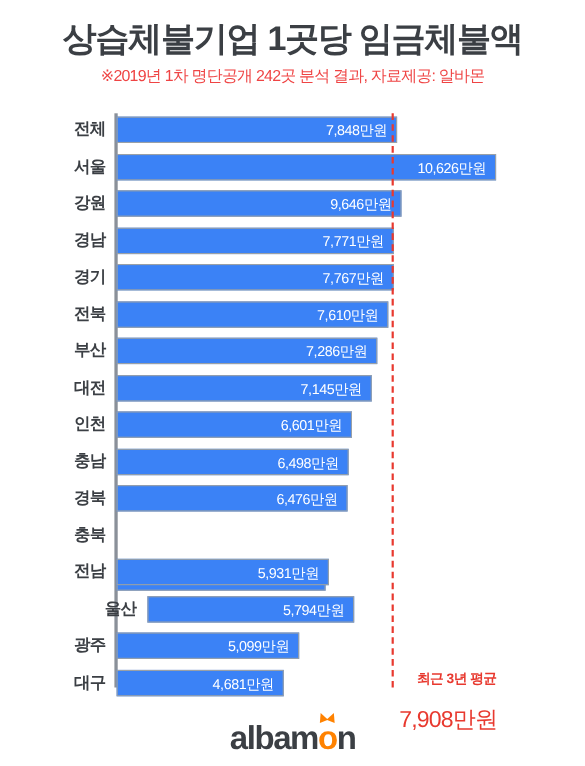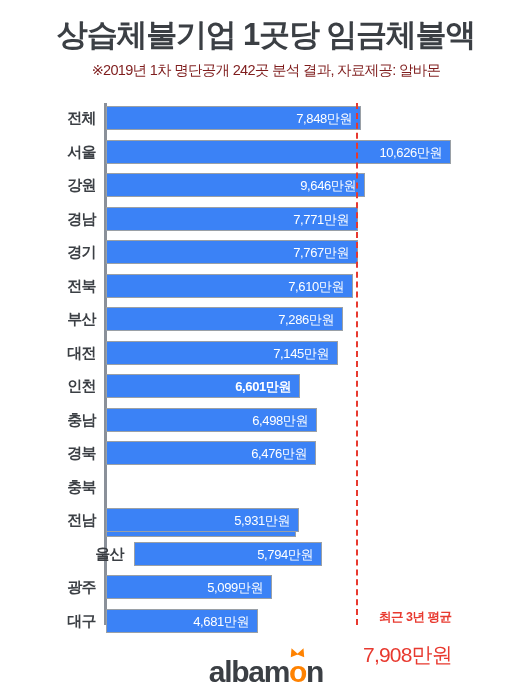--- a/index.html
+++ b/index.html
@@ -40,21 +40,21 @@
     color: #3b3f44;
     white-space: nowrap;
   }
   .subtitle {
     margin: 0;
     padding-top: 7px;
     font-size: 14.5px;
     line-height: 19px;
     font-weight: normal;
     letter-spacing: -0.7px;
-    color: #7f1d1d;
+    color: #ef4444;
     white-space: nowrap;
   }
 
   
   .chart {
     position: absolute;
     left: 0;
     top: 103px;
     width: 532px;
     height: 525px;
@@ -246,21 +246,21 @@
           </div>
         </div>
         <div class="row" style="top: 237.5px;">
           <div class="row-label">대전</div>
           <div class="bar" style="width: 232px;">
             <span class="bar-value">7,145만원</span>
           </div>
         </div>
         <div class="row" style="top: 271px;">
           <div class="row-label">인천</div>
-          <div class="bar" style="width: 194px; font-weight: bold;">
+          <div class="bar" style="width: 214px;">
             <span class="bar-value">6,601만원</span>
           </div>
         </div>
         <div class="row" style="top: 304.5px;">
           <div class="row-label">충남</div>
           <div class="bar" style="width: 211px;">
             <span class="bar-value">6,498만원</span>
           </div>
         </div>
         <div class="row" style="top: 338px;">

